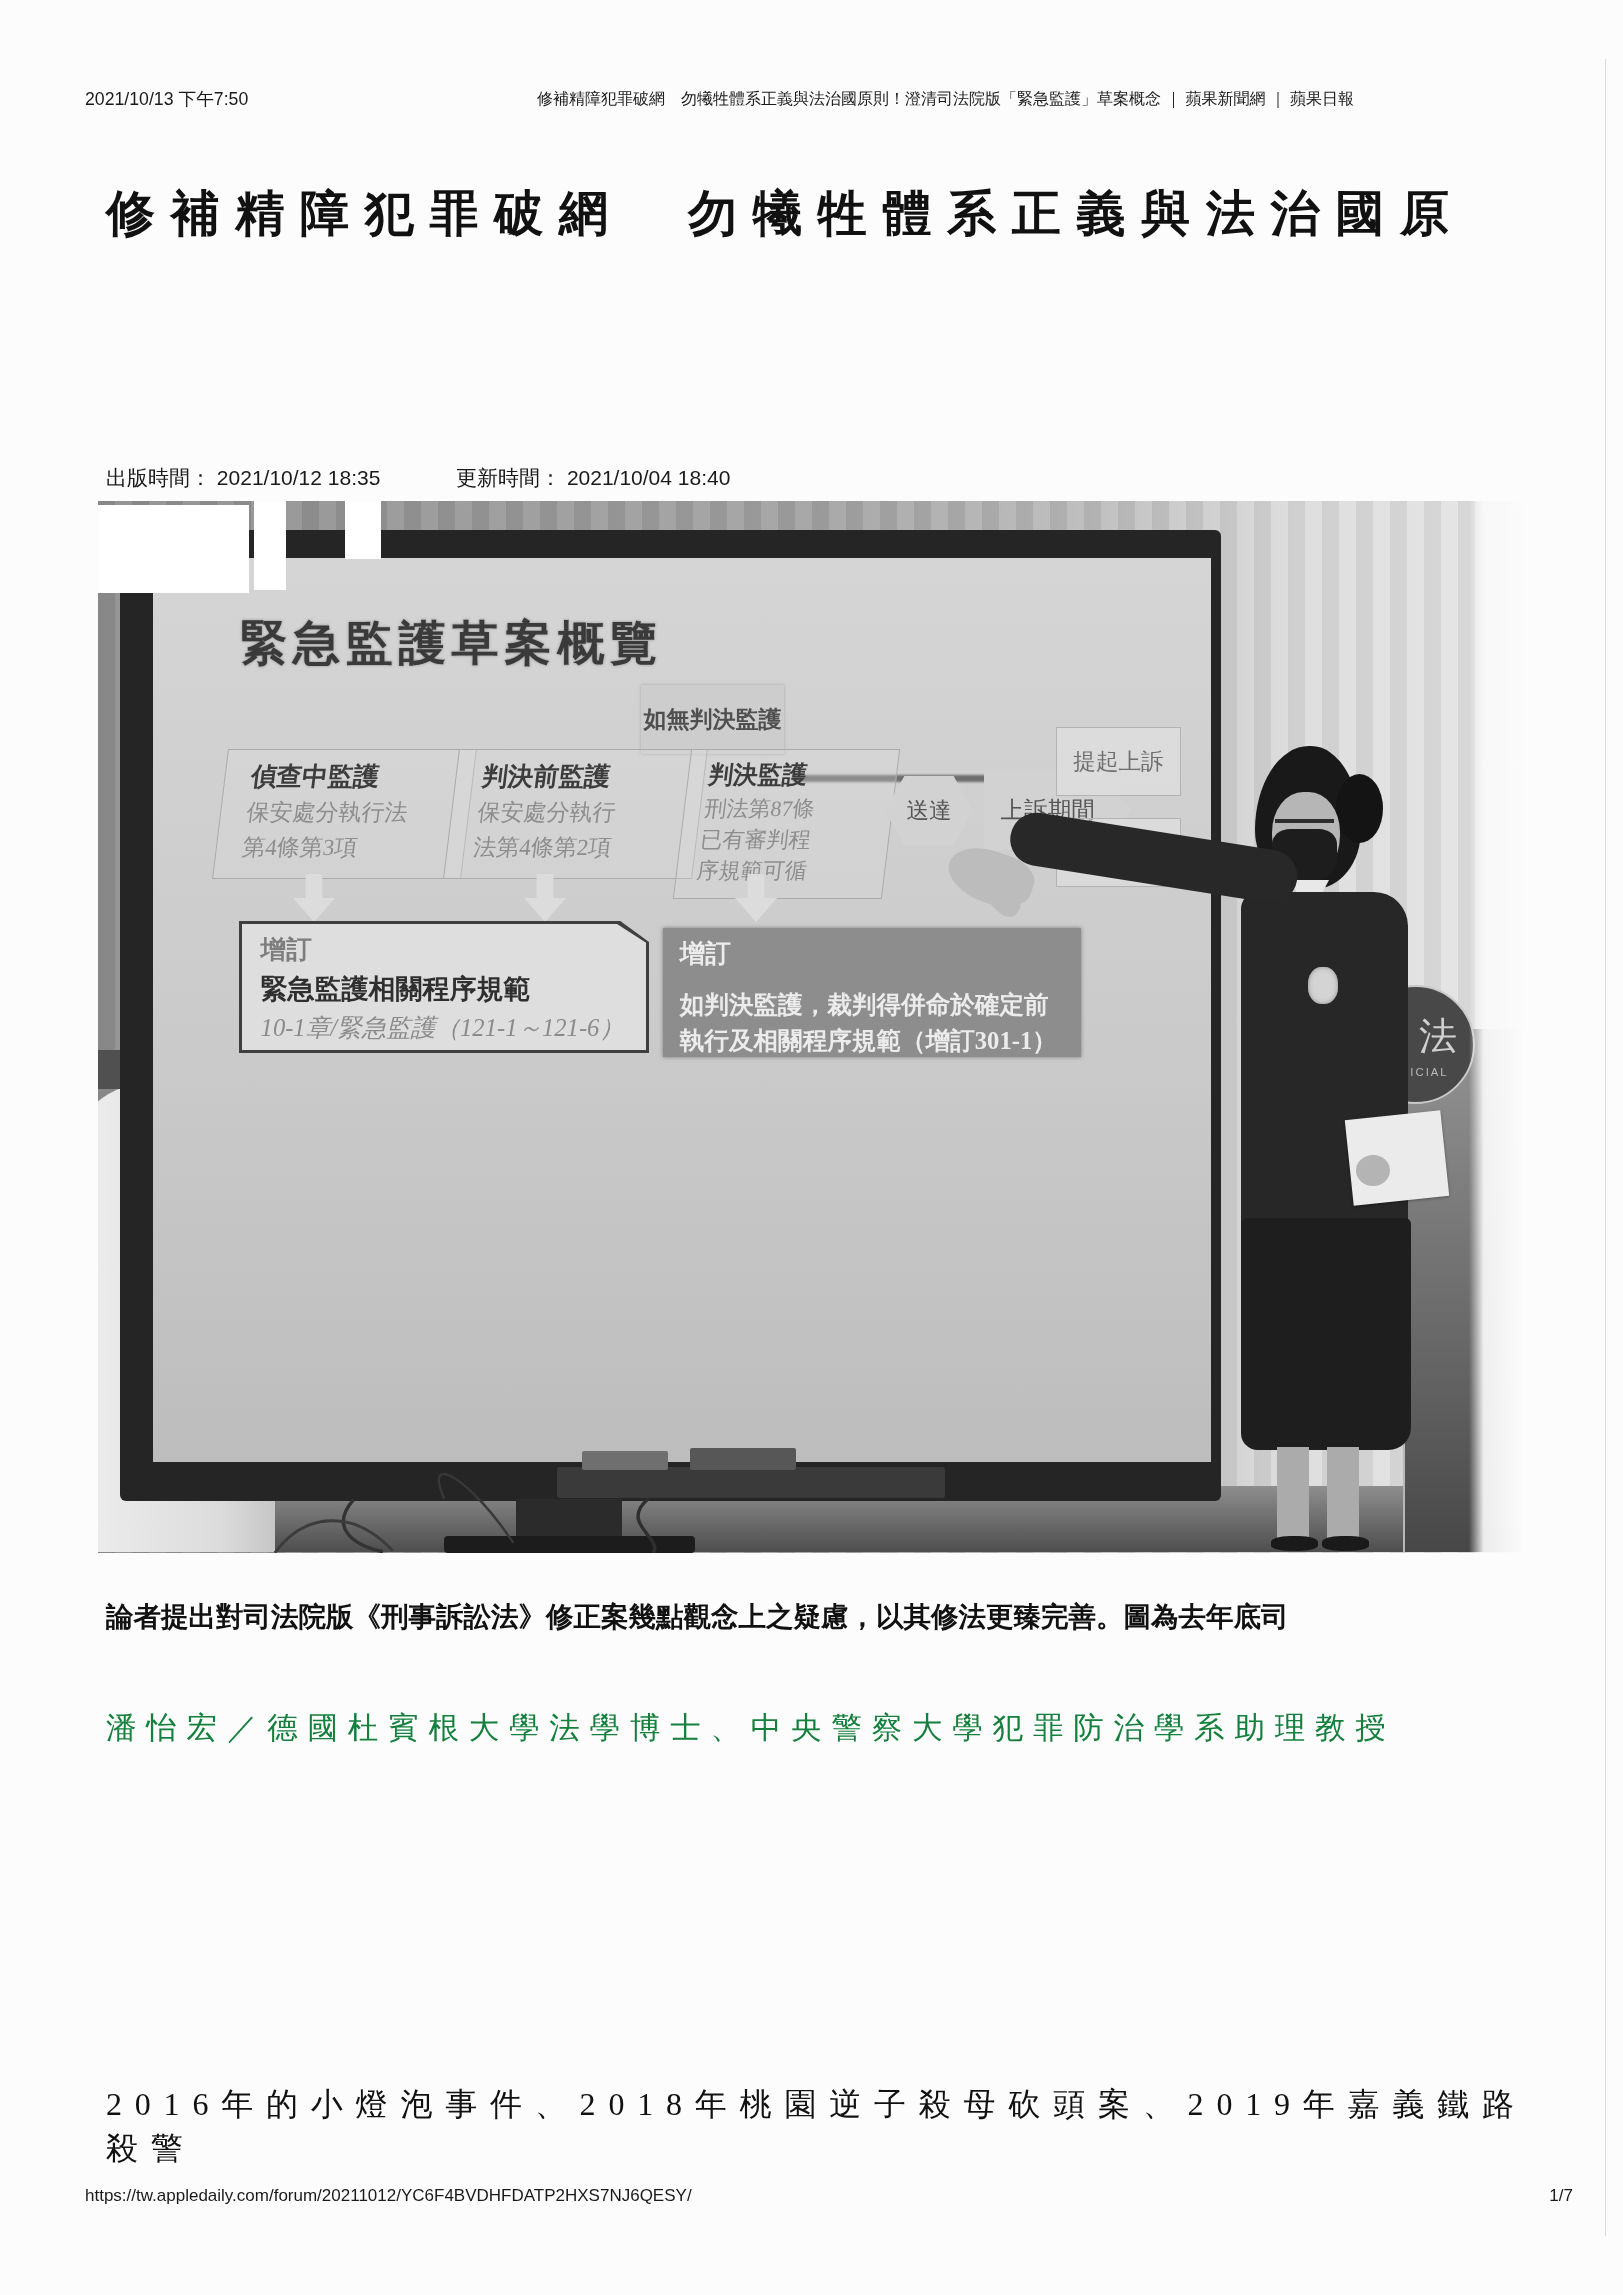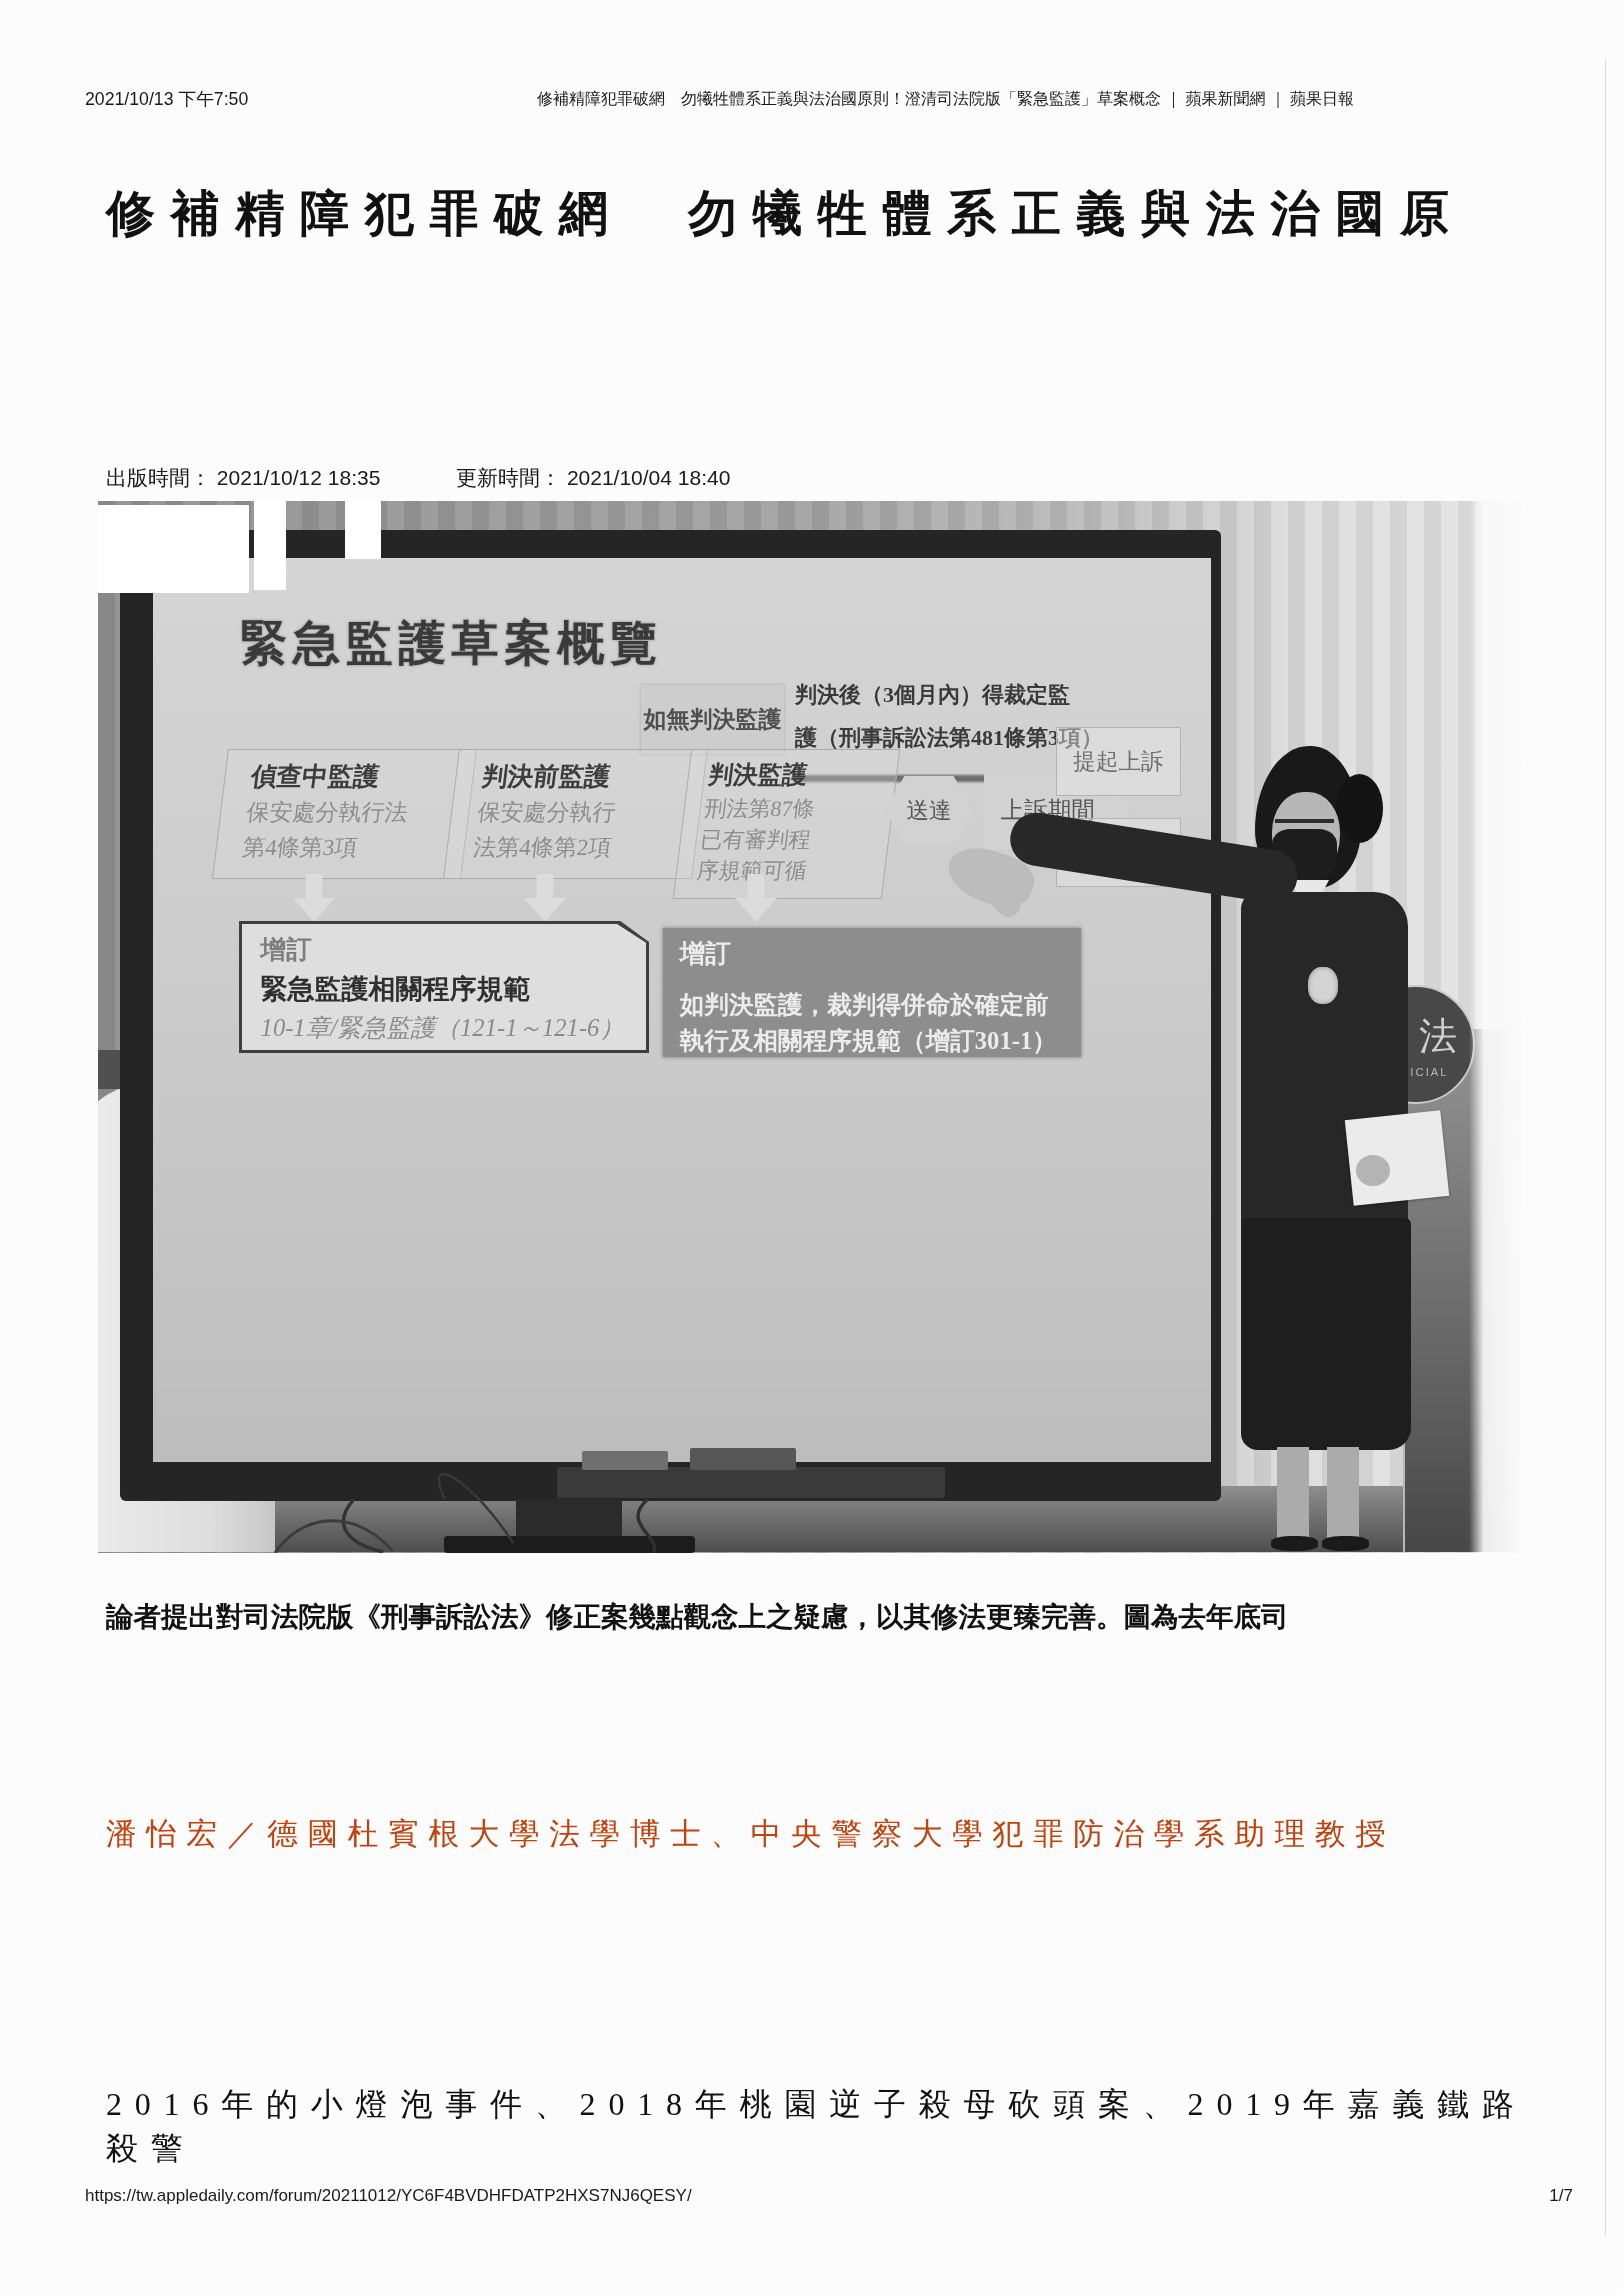--- a/index.html
+++ b/index.html
@@ -50,24 +50,20 @@
   <div class="abs" style="left:-4.9px;top:549px;width:81px;height:39px;background:#505050;border-radius:2.9px;"></div>
   <div class="abs" style="left:74px;top:561px;width:34px;height:19.7px;background:#7a7a7a;border-radius:2px;"></div>
 
   <div class="abs" style="left:22px;top:28.5px;width:1101px;height:971px;background:#252525;border-radius:5.9px;">
     <div class="abs" style="left:33px;top:28.5px;width:1034px;height:904px;overflow:hidden;background:linear-gradient(180deg,#d5d5d5,#cacaca 55%,#bdbdbd);padding-left:24px;">
 
       <div class="abs slide-text" style="left:87px;top:54px;font-size:47px;font-weight:bold;letter-spacing:5.9px;text-shadow:0 0 2.9px rgba(80,80,80,.55);">緊急監護草案概覽</div>
 
       <div class="abs" style="left:488px;top:127px;width:143px;height:69px;background:#cdcdcd;box-shadow:0 0 2.5px rgba(120,120,120,.5);
                   font-size:23px;font-weight:bold;color:#4f4f4f;text-align:center;line-height:69px;">如無判決監護</div>
-      <div class="abs" style="left:642px;top:116px;width:334px;height:98px;font-size:22px;font-weight:bold;color:#3a3a3a;line-height:1.95;">
-        <div>判決後（3個月內）得裁定監</div>
-        <div>護（刑事訴訟法第481條第3項）</div>
-      </div>
       <div class="abs" style="left:639px;top:217px;width:305px;height:7.4px;background:#6e6e6e;border-radius:3.9px;filter:blur(1px);"></div>
 
       <div class="abs pent" style="left:67px;top:191px;width:221px;height:120px;">
         <div class="t">偵查中監護</div>
         <div class="b">保安處分執行法</div>
         <div class="b">第4條第3項</div>
       </div>
       <div class="abs pent" style="left:298px;top:191px;width:221px;height:120px;">
         <div class="t">判決前監護</div>
         <div class="b">保安處分執行</div>
@@ -159,21 +155,21 @@
   </div>
 
   <div class="abs" style="left:1371px;top:0;width:54px;height:1052px;
               background:linear-gradient(90deg,rgba(250,250,250,0) 0,rgba(250,250,250,.92) 14.7px,#fbfbfb);"></div>
 </div>
 
 <div class="abs" style="left:106px;top:1590px;width:1425px;font-size:27.5px;font-weight:600;line-height:1.95;color:#111;">
   <div>論者提出對司法院版《刑事訴訟法》修正案幾點觀念上之疑慮，以其修法更臻完善。圖為去年底司</div>
 </div>
 
-<div class="abs" style="left:106px;top:1814px;width:1474px;font-size:30.5px;letter-spacing:9.8px;color:#c2410c;">潘怡宏／德國杜賓根大學法學博士、中央警察大學犯罪防治學系助理教授</div>
+<div class="abs" style="left:106px;top:1708px;width:1474px;font-size:30.5px;letter-spacing:9.8px;color:#15803d;">潘怡宏／德國杜賓根大學法學博士、中央警察大學犯罪防治學系助理教授</div>
 
 <div class="abs" style="left:106px;top:2083px;width:1464px;font-size:32px;letter-spacing:12.8px;color:#111;">2016年的小燈泡事件、2018年桃園逆子殺母砍頭案、2019年嘉義鐵路殺警</div>
 
 <div class="abs sans" style="left:85px;top:2186px;font-size:17px;color:#1a1a1a;">https://tw.appledaily.com/forum/20211012/YC6F4BVDHFDATP2HXS7NJ6QESY/</div>
 <div class="abs sans" style="left:1494px;top:2186px;width:79px;text-align:right;font-size:17px;color:#1a1a1a;">1/7</div>
 
 <div class="abs" style="left:1605px;top:59px;width:1px;height:2177px;background:#dcdcdc;"></div>
 
 </div>
 

